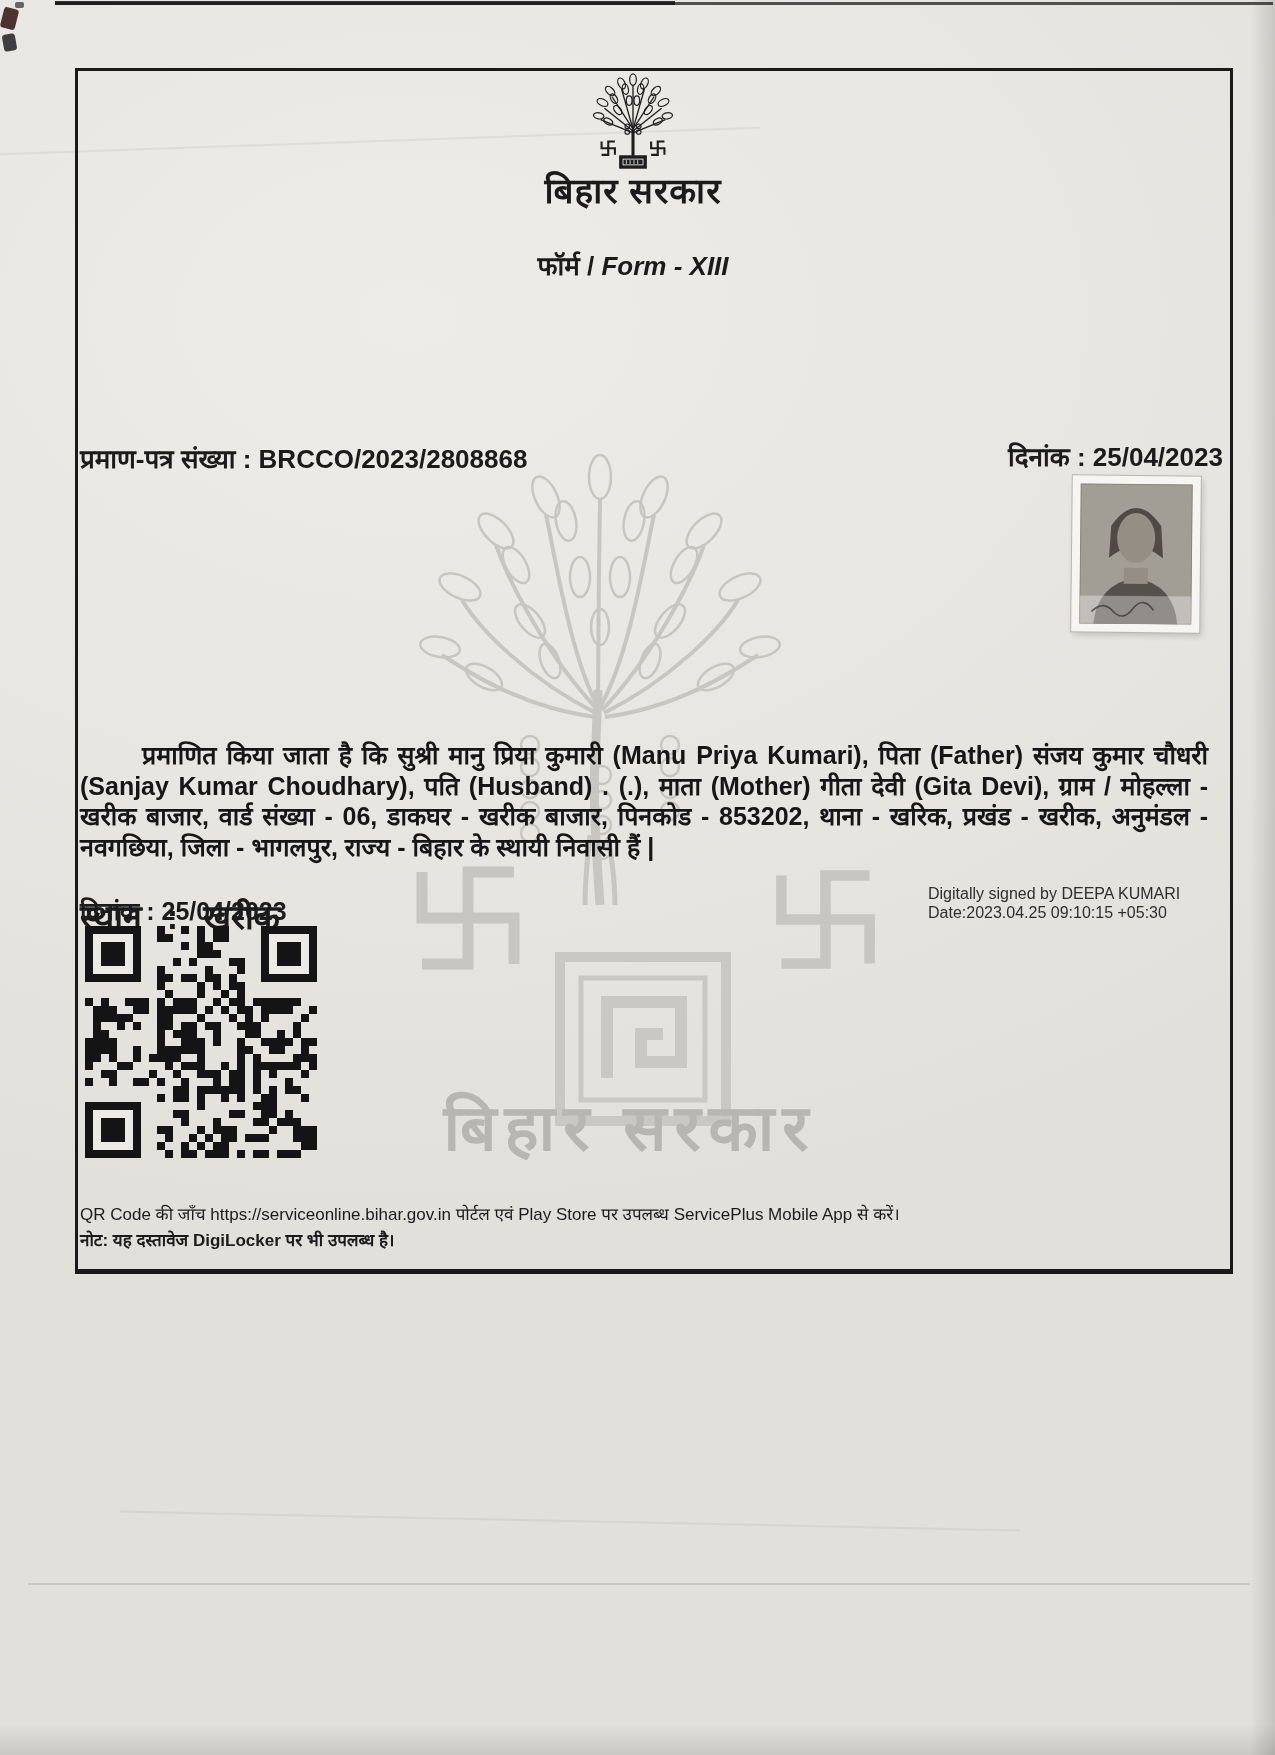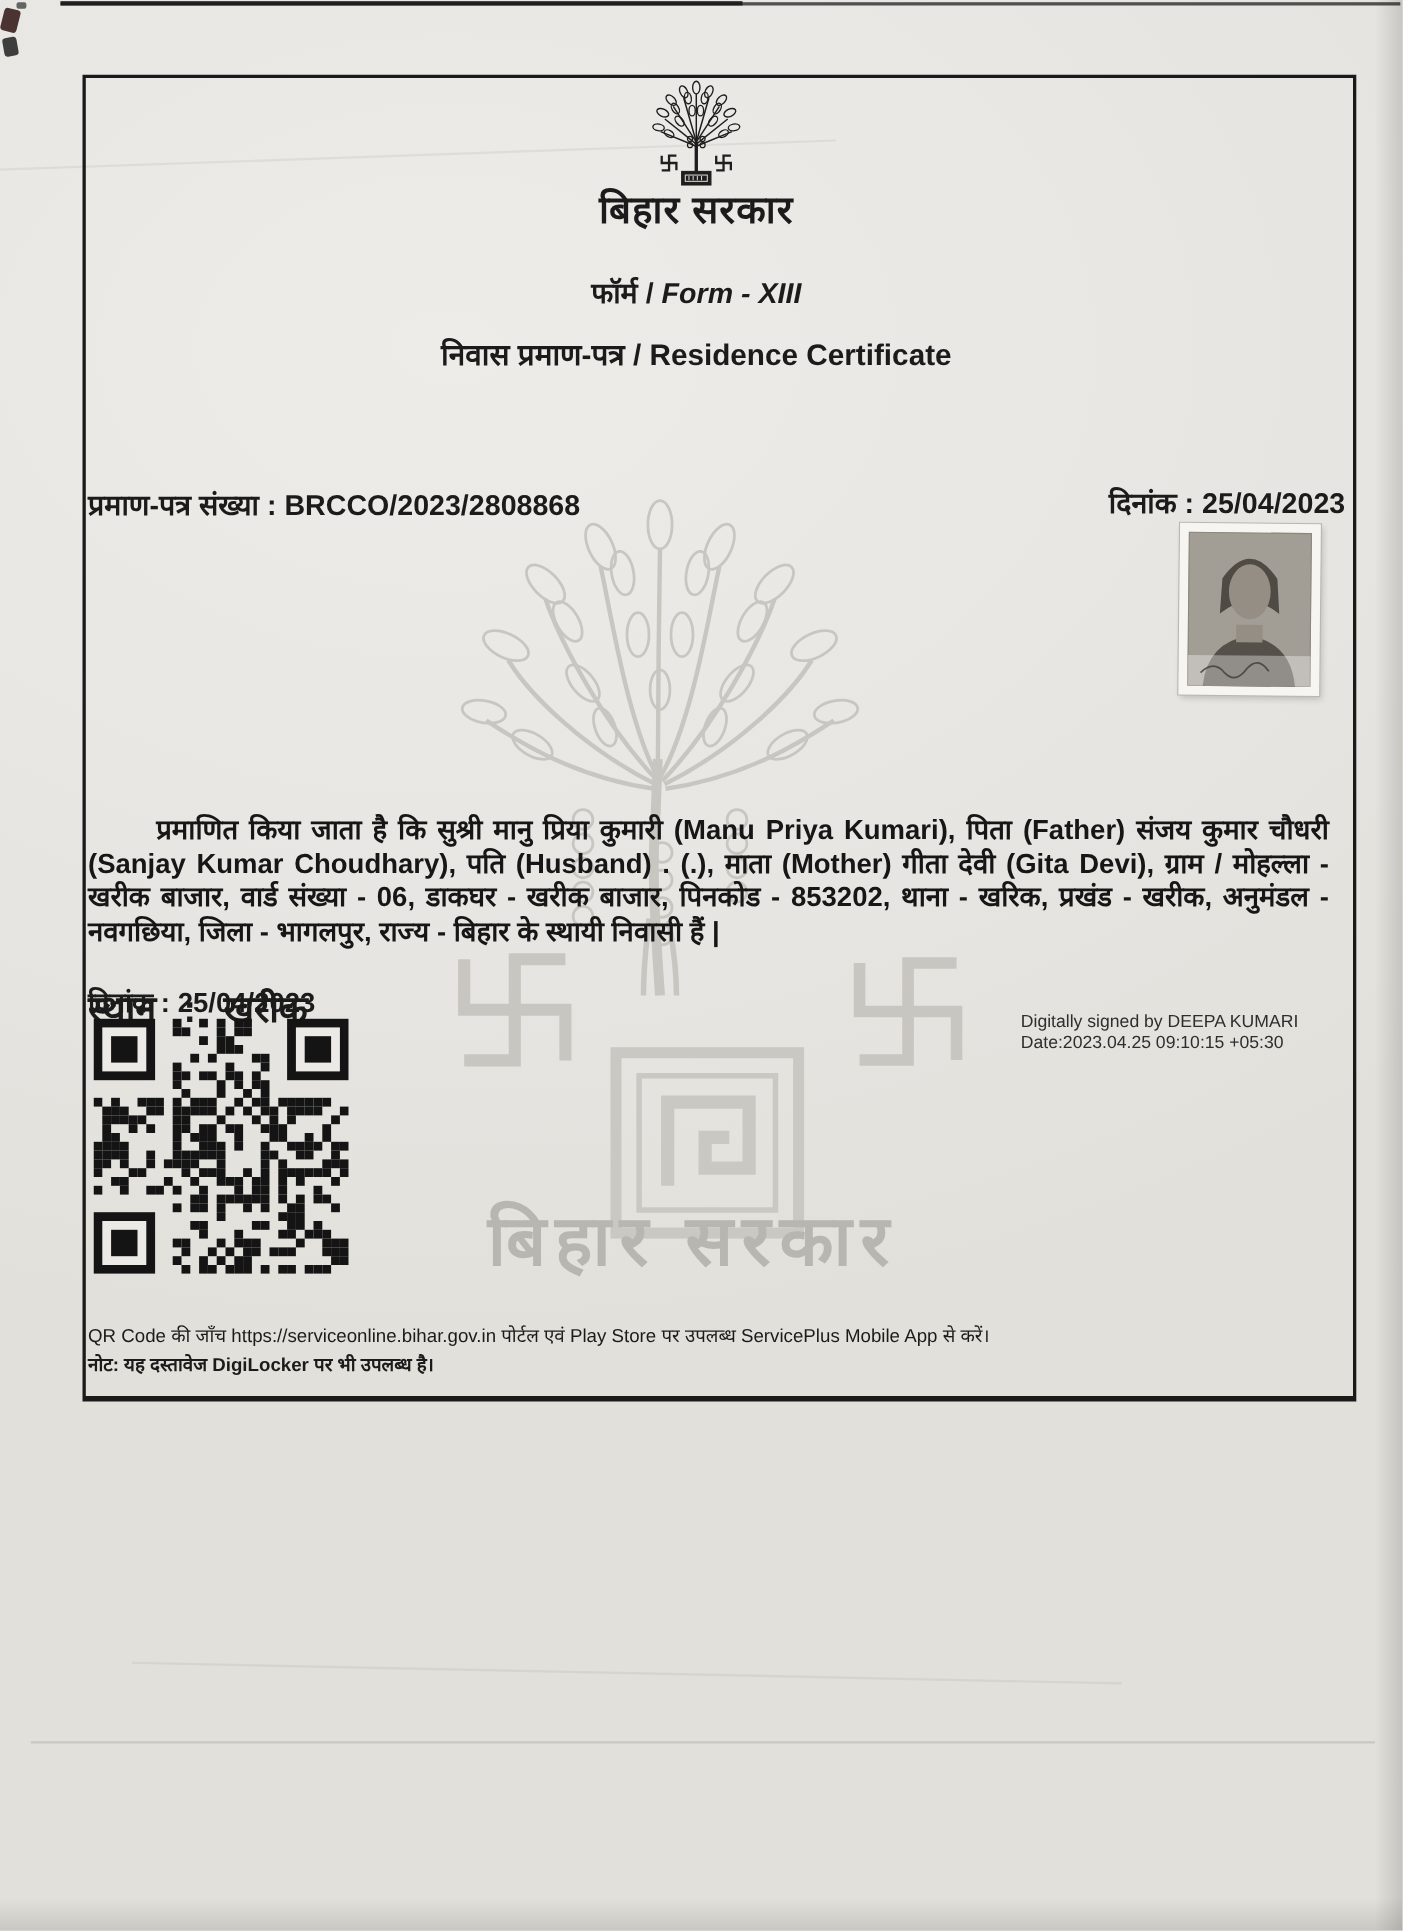--- a/index.html
+++ b/index.html
@@ -39,21 +39,21 @@
   .wm{opacity:1;}
   .wm-tree{left:380px;top:445px;}
   .wm-swastika-left{left:408px;top:858px;}
   .wm-swastika-right{left:768px;top:862px;}
   .wm-seal{left:553px;top:950px;}
   .wm-text{left:300px;top:1082px;width:660px;text-align:center;font-size:64px;font-weight:700;color:#b8b6b1;letter-spacing:8px;}
   
   .body-par{left:80px;top:692px;width:1128px;font-size:25px;line-height:30.5px;font-weight:600;text-align:justify;text-indent:62px;color:#161616;margin-top:48px;}
   .issue-place{left:80px;top:893px;font-size:34px;font-weight:700;font-family:Liberation Mono, monospace;}
   .issue-date{left:80px;top:893px;font-size:25px;font-weight:700;}
-  .digital-sig{left:928px;top:884px;font-size:16px;line-height:19px;color:#2e2e2e;margin-top:36px;}
+  .digital-sig{left:928px;top:884px;font-size:16px;line-height:19px;color:#2e2e2e;}
   .officer-line{left:640px;top:1013px;width:570px;text-align:right;font-size:24px;font-weight:700;}
   .qr-code{left:85px;top:926px;width:232px;height:232px;}
   .qr-note1{left:80px;top:1202px;font-size:17px;font-weight:400;}
   .qr-note2{left:80px;top:1228px;font-size:17px;font-weight:700;}
   
   .footer-rule{left:28px;top:1583px;width:1222px;height:2px;background:#c9c7c3;}
   .reference-line{left:45px;top:1610px;font-size:17.5px;font-weight:500;color:#262626;letter-spacing:.2px;}
 </style>
 </head>
 <body>
@@ -193,21 +193,20 @@
       <rect x="36" y="88" width="28" height="13" fill="#1e1e1e"></rect>
       <rect x="39.5" y="91.5" width="21" height="6" stroke="#d9d7d3" stroke-width="1"></rect>
       <g stroke="#d9d7d3" stroke-width="1">
           <path d="M43,92.5 v4 M47,92.5 v4 M51,92.5 v4 M55,92.5 v4"></path>
         </g>
     </svg>
   </div>
 
   <div class="abs h-center govt-hi">बिहार सरकार</div>
   <div class="abs h-center form-line"><span>फॉर्म /</span> <span class="it">Form - XIII</span></div>
-  <div class="abs h-center title-line">निवास प्रमाण-पत्र / Residence Certificate</div>
 
   <div class="abs cert-no">प्रमाण-पत्र संख्या : BRCCO/2023/2808868</div>
   <div class="abs cert-date">दिनांक : 25/04/2023</div>
 
   <div class="abs photo-frame">
     <svg width="112" height="140" viewBox="0 0 112 140">
       <rect width="112" height="140" fill="#a29d95"></rect>
       <rect width="112" height="140" fill="none" stroke="#8d887f" stroke-width="2"></rect>
       <path d="M31,42 Q56,6 81,42 L83,74 Q56,52 29,74 Z" fill="#4f4a43"></path>
       <ellipse cx="56" cy="54" rx="19" ry="25" fill="#958e84"></ellipse>

